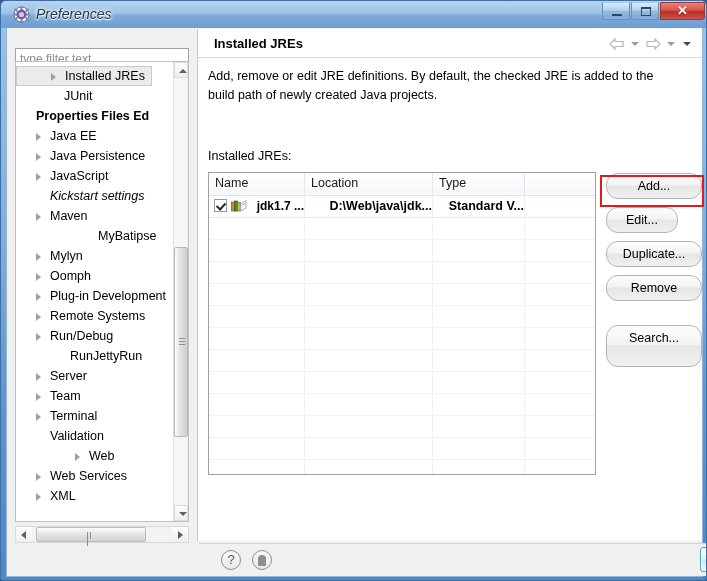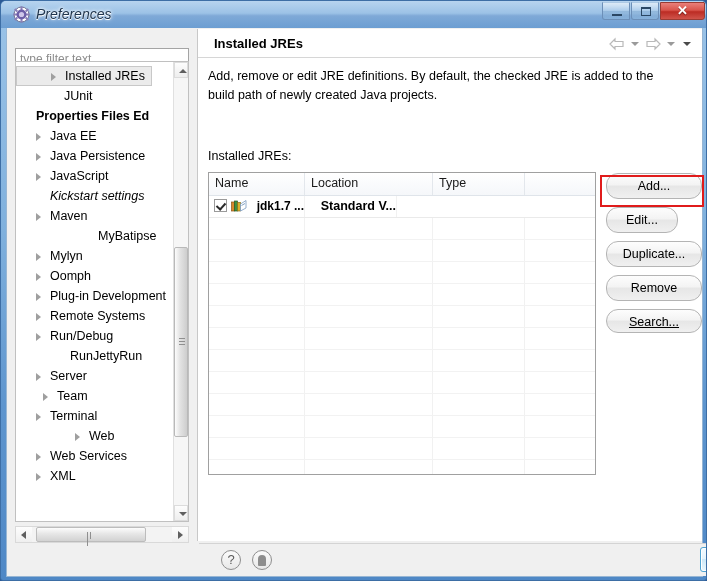--- a/index.html
+++ b/index.html
@@ -554,25 +554,28 @@
           </div>
           <div style="height: 20px;">
             <div class="tree-item" style="padding-left: 34px;"><span class="arrow" style="left: 20px;"></span><span>Run/Debug</span></div>
           </div>
           <div style="height: 20px; padding-left: 20px;">
             <div class="tree-item" style="padding-left: 34px;"><span>RunJettyRun</span></div>
           </div>
           <div style="height: 20px;">
             <div class="tree-item" style="padding-left: 34px;"><span class="arrow" style="left: 20px;"></span><span>Server</span></div>
           </div>
-          <div style="height: 20px; padding-left: 7px;">
+          <div style="height: 20px;">
             <div class="tree-item" style="padding-left: 34px;"><span class="arrow" style="left: 20px;"></span><span>Team</span></div>
           </div>
           <div style="height: 20px;">
             <div class="tree-item" style="padding-left: 34px;"><span class="arrow" style="left: 20px;"></span><span>Terminal</span></div>
+          </div>
+          <div style="height: 20px;">
+            <div class="tree-item" style="padding-left: 34px;"><span>Validation</span></div>
           </div>
           <div style="height: 20px; padding-left: 39px;">
             <div class="tree-item" style="padding-left: 34px;"><span class="arrow" style="left: 20px;"></span><span>Web</span></div>
           </div>
           <div style="height: 20px;">
             <div class="tree-item" style="padding-left: 34px;"><span class="arrow" style="left: 20px;"></span><span>Web Services</span></div>
           </div>
           <div style="height: 20px;">
             <div class="tree-item" style="padding-left: 34px;"><span class="arrow" style="left: 20px;"></span><span>XML</span></div>
           </div>
@@ -644,20 +647,21 @@
           </div>
         <div id="tbl-body">
             <div class="tbl-row first">
               <div class="td c1"><span class="cb"></span><span class="jre-icon"><svg width="16" height="14" viewBox="0 0 16 14">
                     <rect x="0.5" y="3" width="3" height="9" fill="#d9872a" stroke="#8a5516" stroke-width=".7"></rect>
                     <rect x="3.5" y="2" width="3" height="10" fill="#3f8f3f" stroke="#245a24" stroke-width=".7"></rect>
                     <rect x="6.5" y="3.5" width="3" height="8.5" fill="#d9b02a" stroke="#8a6d16" stroke-width=".7"></rect>
                     <path d="M9.5 5 L15 1.5 L15 9 L9.5 12 Z" fill="#ffffff" stroke="#7a9bbf" stroke-width=".8"></path>
                     <path d="M10.5 6.5 L14 4.5" stroke="#5f88b3" stroke-width=".8"></path>
                   </svg></span><span class="cell-name">jdk1.7 ...</span></div>
+              <div class="td c2 bold">D:\Web\java\jdk...</div>
               <div class="td c3 bold">Standard V...</div>
               <div class="td c4"></div>
             </div>
             <div class="tbl-row">
               <div class="td c1">&nbsp;</div>
               <div class="td c2">&nbsp;</div>
               <div class="td c3">&nbsp;</div>
               <div class="td c4">&nbsp;</div>
             </div>
             <div class="tbl-row">
@@ -727,21 +731,21 @@
               <div class="td c4">&nbsp;</div>
             </div>
           </div>
       </div>
 
       <div id="side-buttons">
           <div class="btn" style="left: 408px; top: 144px; width: 96px; height: 26px; line-height: 24px;">Add...</div>
           <div class="btn" style="left: 408px; top: 178px; width: 72px; height: 26px; line-height: 24px;">Edit...</div>
           <div class="btn" style="left: 408px; top: 212px; width: 96px; height: 26px; line-height: 24px;">Duplicate...</div>
           <div class="btn" style="left: 408px; top: 246px; width: 96px; height: 26px; line-height: 24px;">Remove</div>
-          <div class="btn" style="left: 408px; top: 280px; width: 96px; height: 24px; line-height: 24px; text-decoration: underline;">Search...</div>
+          <div class="btn" style="left: 408px; top: 296px; width: 96px; height: 42px; line-height: 24px;">Search...</div>
         </div>
 
       <div class="bottom-bar">
         <div class="circ-icon help">?</div>
         <div class="circ-icon cheat">
           <span class="cheat-glyph"></span>
         </div>
         <div class="ok-btn">OK</div>
 
       </div>

